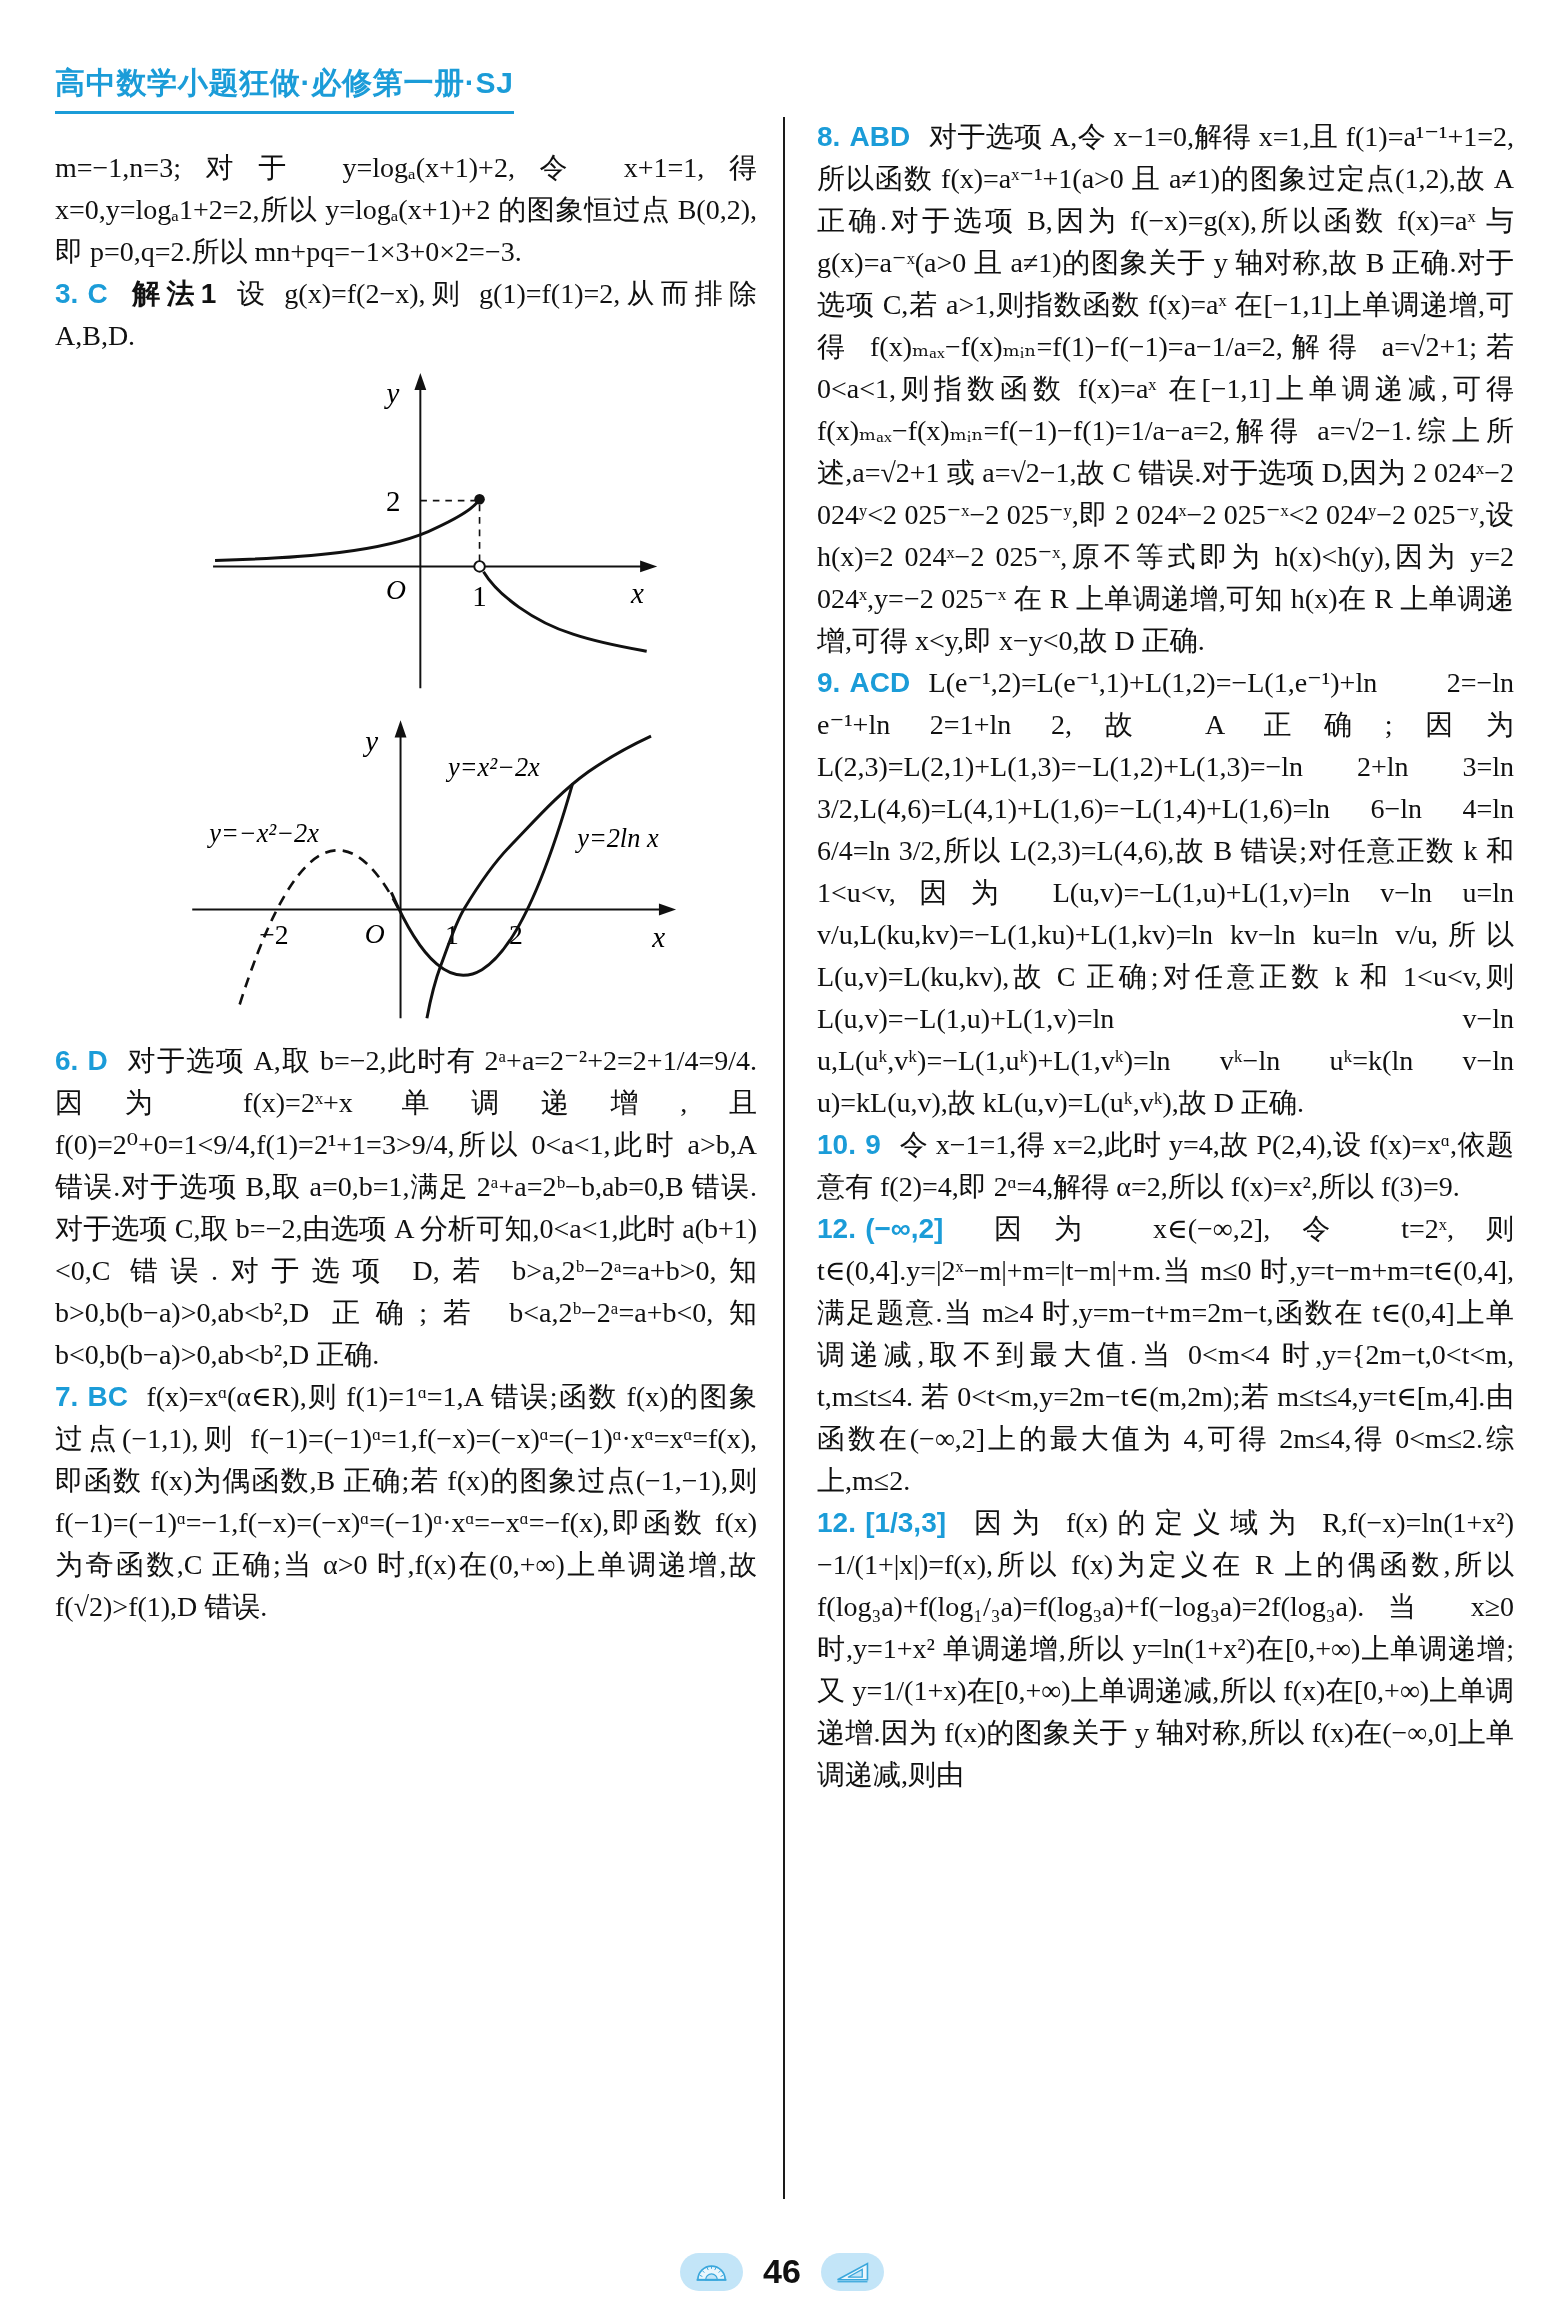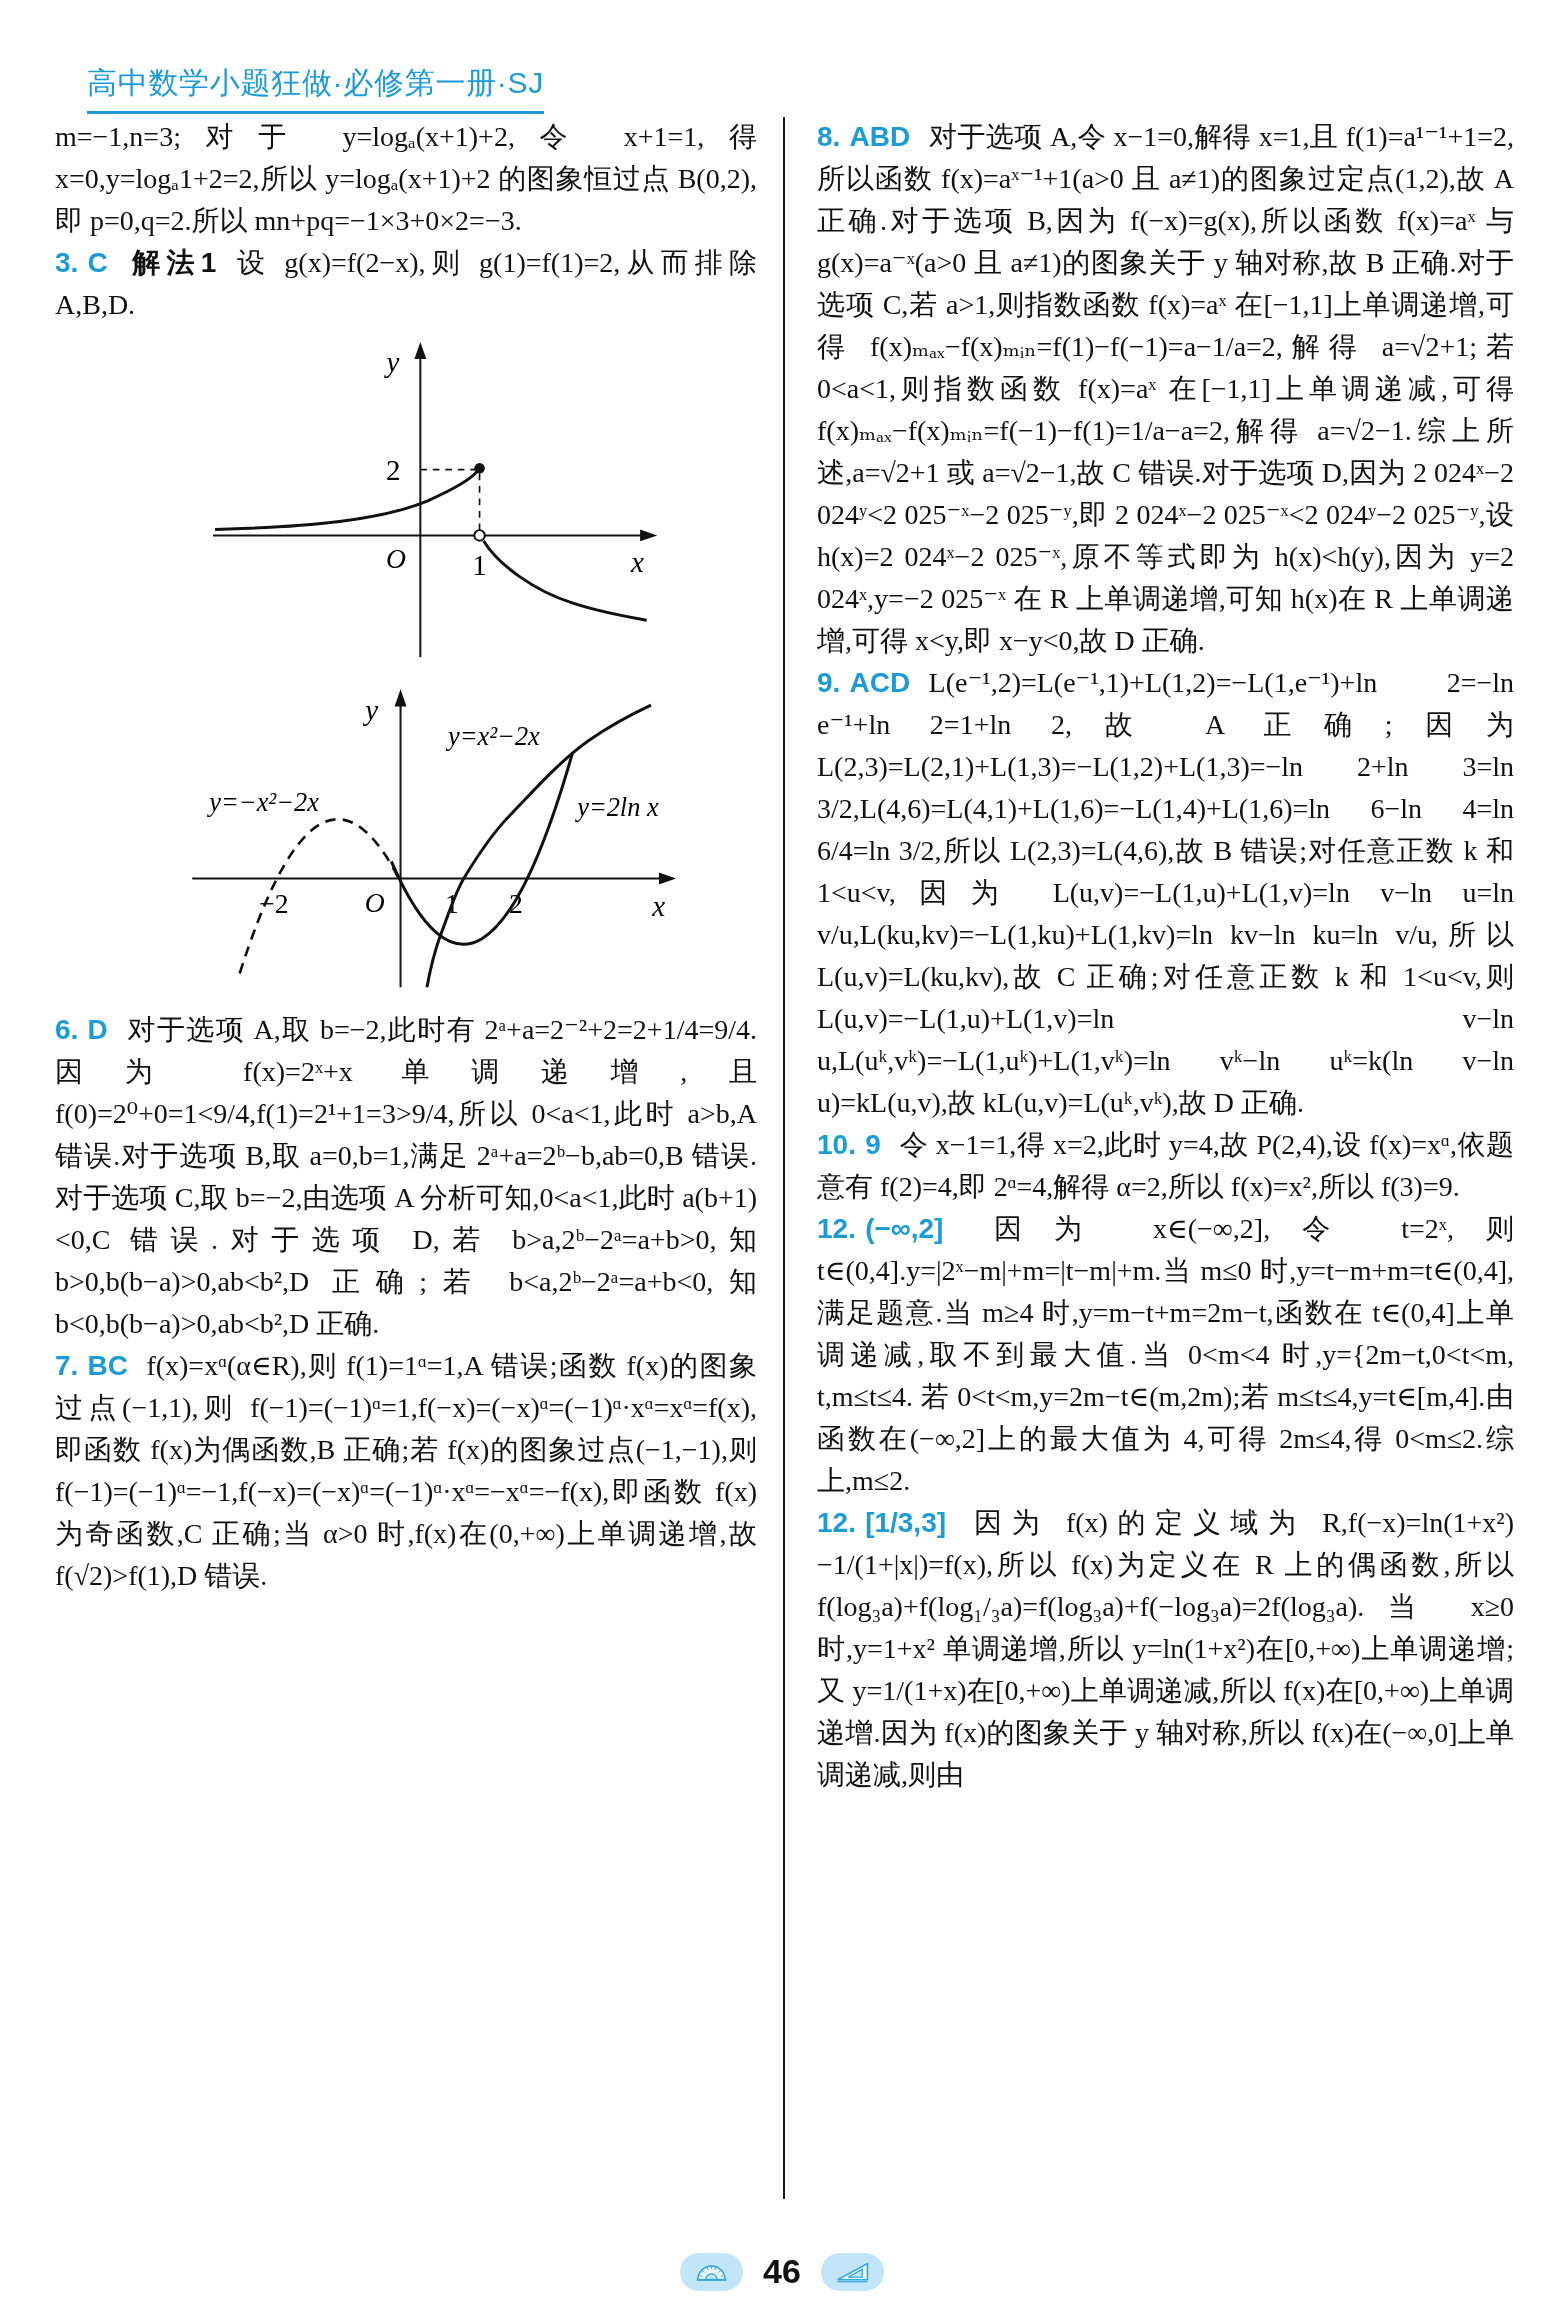--- a/index.html
+++ b/index.html
@@ -1,24 +1,24 @@
 <!DOCTYPE html>
 <html style="font-size:10.5px"><head>
 <meta charset="utf-8">
 <style>
   html,body{margin:0;padding:0;background:#fff;}
   .page{position:relative;width:1564px;height:2319px;background:#ffffff;overflow:hidden;
         font-family:"Liberation Serif","DejaVu Serif",serif;color:#111;}
   .header{position:absolute;left:55px;top:63px;}
   .header-title{display:inline-block;font-family:"Liberation Sans","DejaVu Sans",sans-serif;
-        font-weight:400;font-size:30px;color:#1b9cd8;padding-bottom:6.6px;
-        border-bottom:3.3px solid #1b9cd8;letter-spacing:0.7px;margin-left:32px;}
+        font-weight:700;font-size:30px;color:#1b9cd8;padding-bottom:6.6px;
+        border-bottom:3.3px solid #1b9cd8;letter-spacing:0.7px;}
   .col{position:absolute;top:116px;font-size:28px;line-height:42px;text-align:justify;
         text-justify:inter-ideograph;}
-  .col-left{left:55px;width:702px;}
+  .col-left{left:55px;width:702px;margin-top:31px;}
   .col-right{left:817px;width:697px;}
   .divider{position:absolute;left:783px;top:117px;width:2px;height:2082px;background:#1a1a1a;}
   p.sol{margin:0;}
   .num,.ans{color:#1b9cd8;font-weight:700;font-family:"Liberation Sans","DejaVu Sans",sans-serif;}
   .num{margin-right:9.2px;}
   .ans{margin-right:18.4px;}
   .mlabel{font-weight:700;font-family:"Liberation Sans","DejaVu Sans",sans-serif;margin-right:14.5px;}
   .fig{display:block;}
   .fig1{margin:12px 0 17px 148px;}
   .fig2{margin:9.2px 0 14.5px 128px;}

